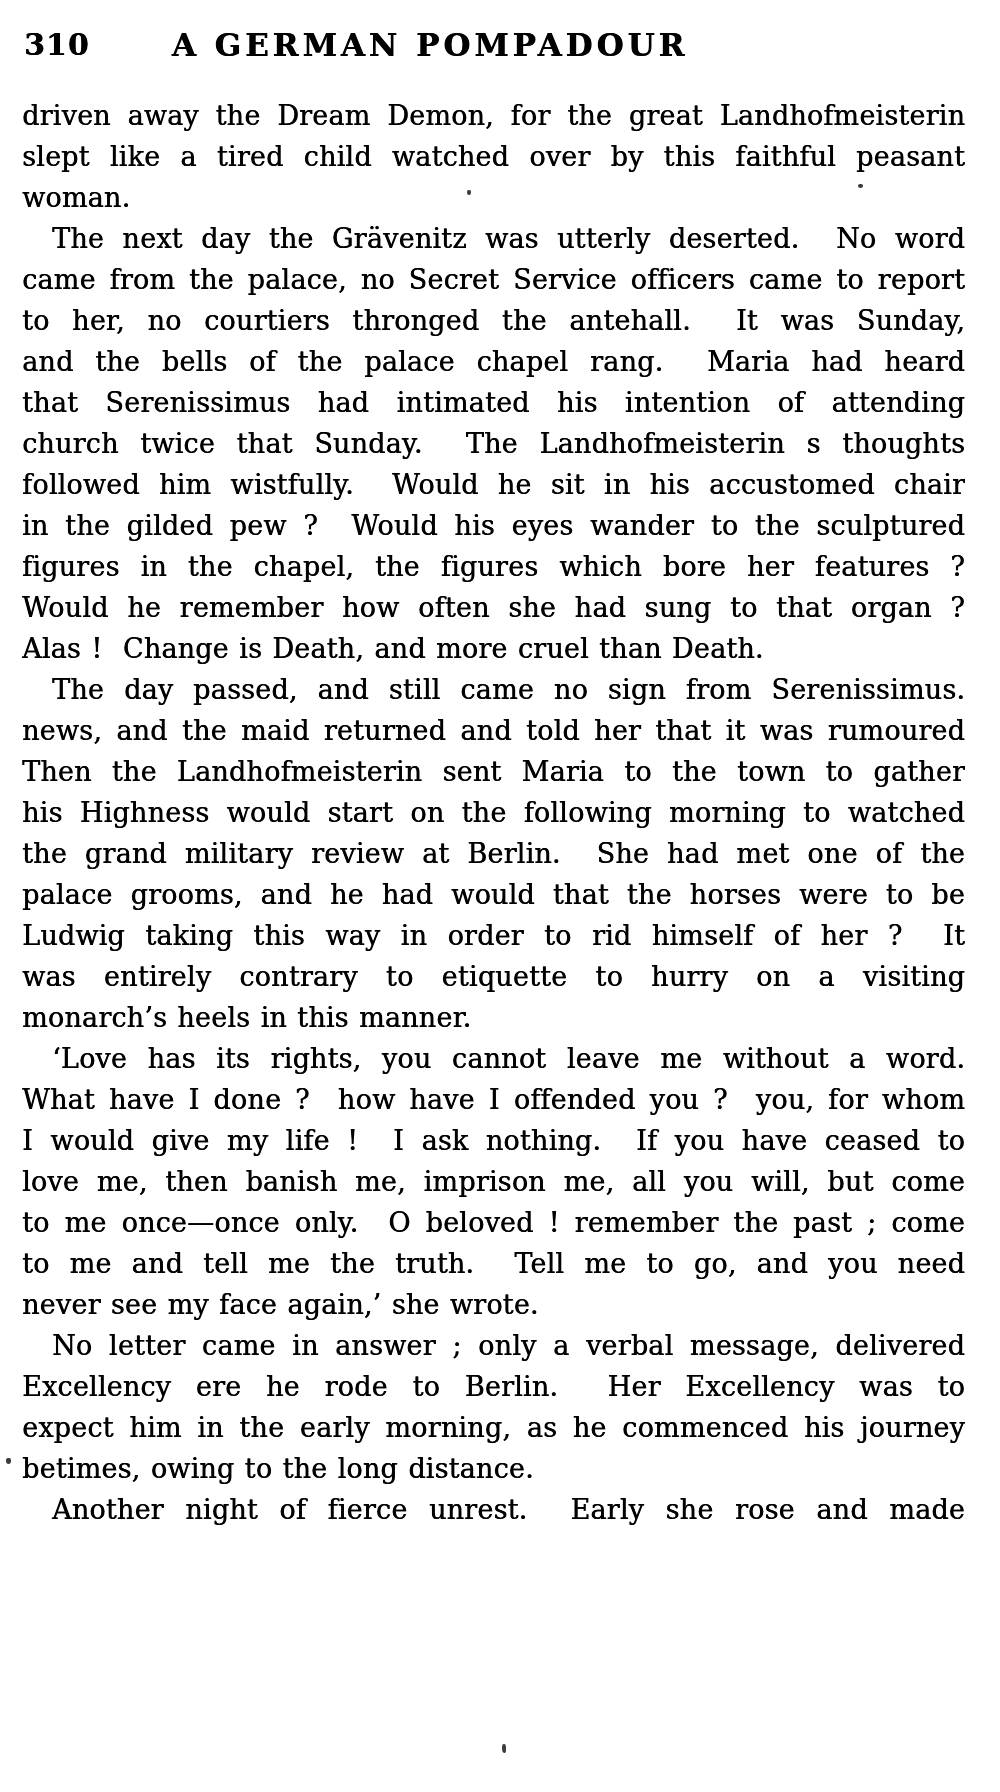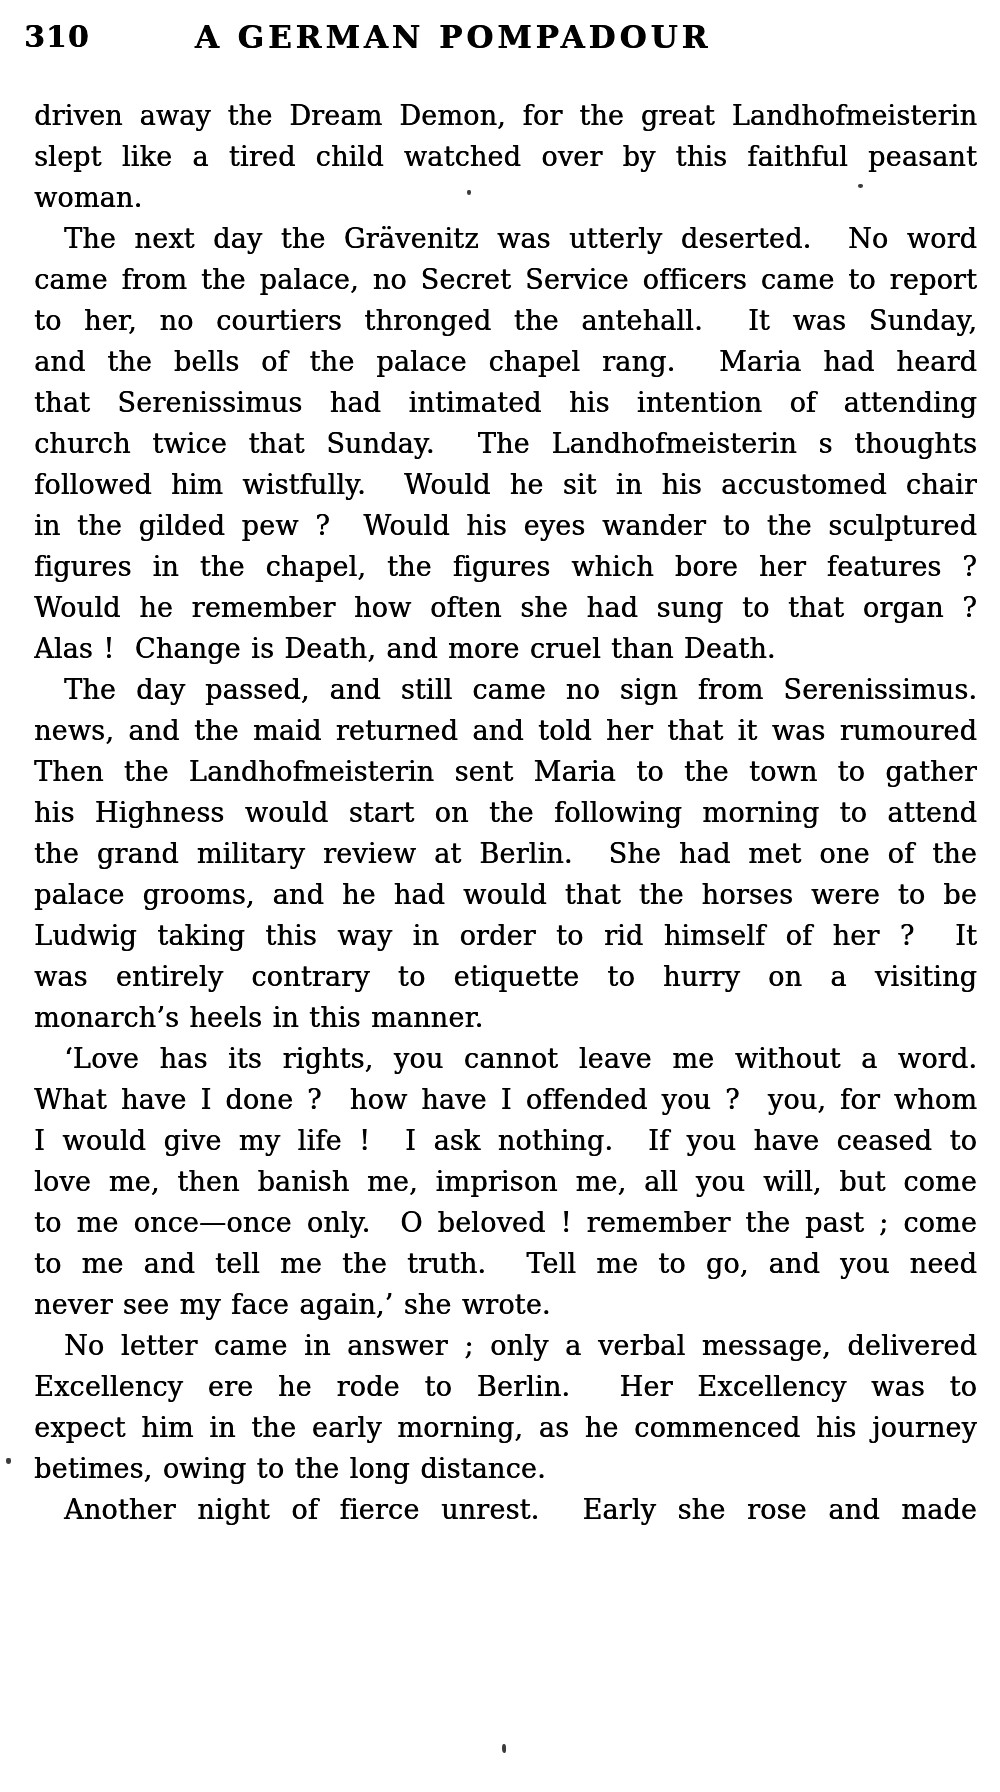--- a/index.html
+++ b/index.html
@@ -11,21 +11,21 @@
     position: relative;
     width: 1000px;
     height: 1792px;
     background: #ffffff;
     color: #000000;
     font-family: "DejaVu Serif", "Liberation Serif", serif;
     overflow: hidden;
   }
   .header {
     position: absolute;
-    top: 16px;
+    top: 24px;
     left: 0;
     width: 860px;
     height: 44px;
   }
   .pagenum {
     position: absolute;
     left: 24px;
     top: 3px;
     font-size: 30px;
     font-weight: 700;
@@ -35,28 +35,26 @@
   .title {
     position: absolute;
     left: 0;
     top: 3px;
     width: 100%;
     text-align: center;
     font-size: 31px;
     font-weight: 700;
     letter-spacing: 4px;
     text-shadow: 0.5px 0 0 #000;
-    padding-left: 23px;
   }
   .text-block {
     position: absolute;
     top: 95px;
     left: 22px;
     width: 943px;
-    margin-left: 12px;
   }
   .para { margin: 0; }
   .line {
     height: 41px;
     line-height: 41px;
     font-size: 27px;
     letter-spacing: 0.2px;
     word-spacing: 1.5px;
     text-align: justify;
     text-align-last: justify;
@@ -101,21 +99,21 @@
         <div class="line">followed him wistfully.&nbsp; Would he sit in his accustomed chair</div>
         <div class="line">in the gilded pew ?&nbsp; Would his eyes wander to the sculptured</div>
         <div class="line">figures in the chapel, the figures which bore her features ?</div>
         <div class="line">Would he remember how often she had sung to that organ ?</div>
         <div class="line plast">Alas !&nbsp; Change is Death, and more cruel than Death.</div>
       </div>
       <div class="para">
         <div class="line indent">The day passed, and still came no sign from Serenissimus.</div>
         <div class="line">news, and the maid returned and told her that it was rumoured</div>
         <div class="line">Then the Landhofmeisterin sent Maria to the town to gather</div>
-        <div class="line">his Highness would start on the following morning to attend</div>
+        <div class="line">his Highness would start on the following morning to watched</div>
         <div class="line">the grand military review at Berlin.&nbsp; She had met one of the</div>
         <div class="line">palace grooms, and he had would that the horses were to be</div>
         <div class="line">Ludwig taking this way in order to rid himself of her ?&nbsp; It</div>
         <div class="line">was entirely contrary to etiquette to hurry on a visiting</div>
         <div class="line plast">monarch’s heels in this manner.</div>
       </div>
       <div class="para">
         <div class="line indent">‘Love has its rights, you cannot leave me without a word.</div>
         <div class="line">What have I done ?&nbsp; how have I offended you ?&nbsp; you, for whom</div>
         <div class="line">I would give my life !&nbsp; I ask nothing.&nbsp; If you have ceased to</div>

